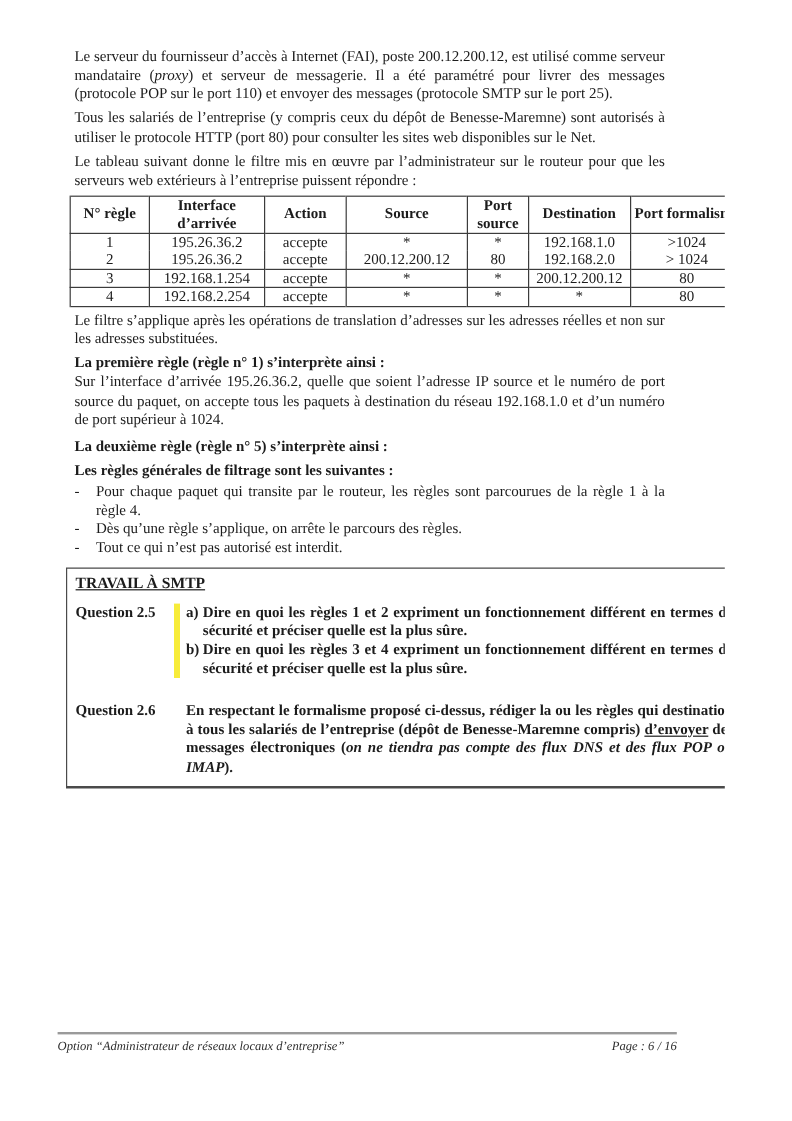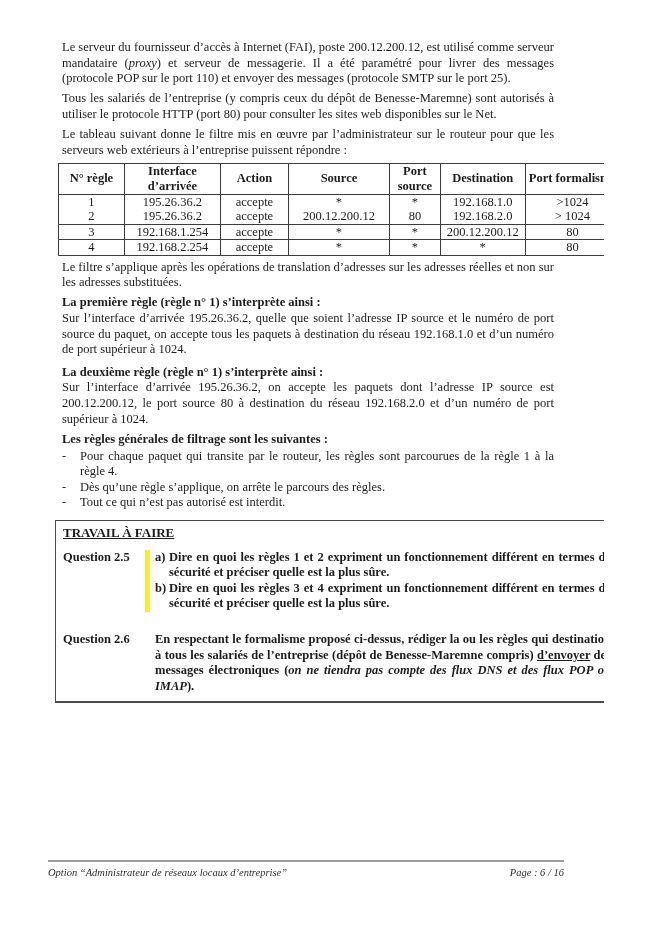--- a/index.html
+++ b/index.html
@@ -175,41 +175,40 @@
           <td>80</td>
         </tr>
       </tbody>
     </table>
 
     <p class="para">Le filtre s’applique après les opérations de translation d’adresses sur les adresses réelles et non sur les adresses substituées.</p>
 
     <p class="heading" style="margin-top:3px">La première règle (règle n° 1) s’interprète ainsi :</p>
     <p class="para">Sur l’interface d’arrivée 195.26.36.2, quelle que soient l’adresse IP source et le numéro de port source du paquet, on accepte tous les paquets à destination du réseau 192.168.1.0 et d’un numéro de port supérieur à 1024.</p>
 
-    <p class="heading" style="margin-top:7px">La deuxième règle (règle n° 1) s’interprète ainsi :</p>
-    <p class="para">Sur l’interface d’arrivée 195.26.36.2, on accepte les paquets dont l’adresse IP source est 200.12.200.12, le port source 80 à destination du réseau 192.168.2.0 et d’un numéro de port supérieur à 1024.</p>
+    <p class="heading" style="margin-top:7px">La deuxième règle (règle n° 5) s’interprète ainsi :</p>
 
     <p class="heading" style="margin-top:5px">Les règles générales de filtrage sont les suivantes :</p>
     <div class="bullets">
       <div class="bullet-row">
         <span class="dash">-</span>
         <span>Pour chaque paquet qui transite par le routeur, les règles sont parcourues de la règle 1 à la règle 4.</span>
       </div>
       <div class="bullet-row">
         <span class="dash">-</span>
         <span>Dès qu’une règle s’applique, on arrête le parcours des règles.</span>
       </div>
       <div class="bullet-row">
         <span class="dash">-</span>
         <span>Tout ce qui n’est pas autorisé est interdit.</span>
       </div>
     </div>
 
     <div class="travail-box">
-      <div class="travail-title">TRAVAIL À FAIRE</div>
+      <div class="travail-title">TRAVAIL À SMTP</div>
 
       <div class="q-row">
         <span class="q-label-25">Question 2.5</span>
         <span class="hl-bar" style="background:#f7ec3a"></span>
         <div class="q-items">
           <div class="q-item">
             <span class="marker">a)</span>
             <span class="q-text">Dire en quoi les règles 1 et 2 expriment un fonctionnement différent en termes de sécurité et préciser quelle est la plus sûre.</span>
           </div>
           <div class="q-item">

